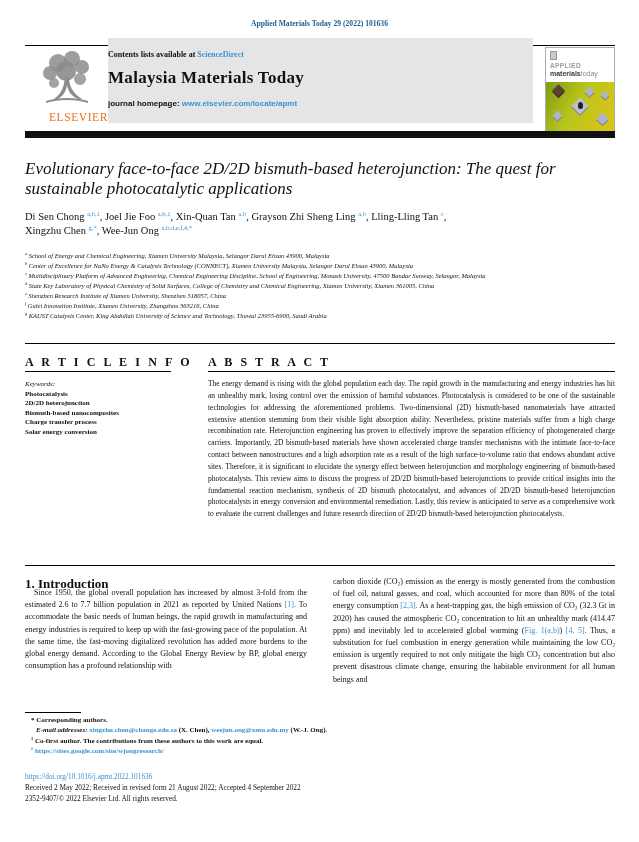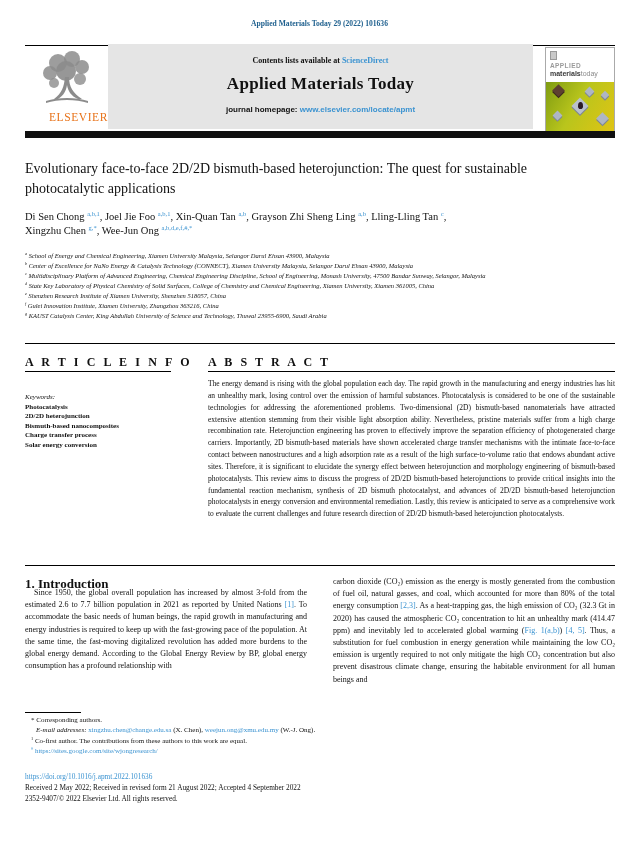--- a/index.html
+++ b/index.html
@@ -19,22 +19,22 @@
     color:var(--ink);
     overflow:hidden;
     padding-left:29px;
   }
   .citation{
     position:absolute;top:19px;left:0;width:100%;
     text-align:center;font-size:7.6px;font-weight:bold;color:var(--citehead);
   }
   .rule-top{position:absolute;top:45px;left:25px;width:590px;height:1px;background:#000;}
   .gray-banner{
-    position:absolute;top:44px;left:108px;width:425px;height:85px;
-    background:#e5e5e5;text-align:center;
+    position:absolute;top:38px;left:108px;width:425px;height:85px;
+    background:#e5e5e5;
   }
   .contents-line{margin-top:12px;font-size:8px;font-weight:bold;}
   .journal-title{margin-top:9px;font-size:17px;font-weight:bold;letter-spacing:.3px;}
   .homepage-line{margin-top:11px;font-size:8px;font-weight:bold;font-family:"Liberation Sans",sans-serif;}
   .lnk{color:var(--link);}
   .lnk2{color:var(--link);}
   .it{font-style:italic;}
   sup{font-size:62%;line-height:0;vertical-align:super;}
   .elsevier{position:absolute;top:49px;left:26px;width:82px;height:82px;text-align:right;}
   .elsevier .tree{display:block;margin:0 auto;}
@@ -47,56 +47,56 @@
   .cover .c1{position:absolute;top:14px;left:4px;font-size:6.5px;color:#9a9a9a;font-weight:bold;letter-spacing:.4px;}
   .cover .c2{position:absolute;top:22px;left:4px;font-size:7px;color:#3a3a3a;font-weight:bold;}
   .cover .c2 .lt{color:#8a8a8a;font-weight:normal;}
   .cover .art{position:absolute;left:0;bottom:0;width:100%;height:50px;
     background:linear-gradient(120deg,#7f9c12 0%,#b9c51c 45%,#e0c414 100%);overflow:hidden;}
   .crystal{position:absolute;width:9px;height:9px;background:#aeb6c4;transform:rotate(45deg);box-shadow:1px 1px 0 #7d8694;}
   .crystal.dark{background:#5d4030;box-shadow:1px 1px 0 #3c2a1e;}
   .crystal.center{width:12px;height:12px;background:#b9c0cc;}
   .droplet{position:absolute;width:5px;height:7px;background:#2a1a25;border-radius:50% 50% 50% 50%/60% 60% 40% 40%;}
   .black-bar{position:absolute;top:131px;left:25px;width:590px;height:7px;background:#101010;}
-  .art-title{position:absolute;top:159px;left:25px;width:572px;font-size:14px;line-height:20px;}
+  .art-title{position:absolute;top:159px;left:25px;width:572px;font-size:17px;line-height:20px;font-style:italic;}
   .authors{position:absolute;top:210px;left:25px;width:445px;font-size:10.5px;line-height:13.5px;}
   .affils{position:absolute;top:251px;left:25px;width:588px;font-size:6.5px;line-height:10px;font-style:italic;}
   .affil-line sup{font-style:italic;}
   .rule1{position:absolute;top:343px;left:25px;width:590px;height:1px;background:#000;}
   .sec-head{font-size:12px;font-weight:bold;letter-spacing:2.6px;}
   .info-head{position:absolute;top:355px;left:25px;}
   .abs-head{position:absolute;top:355px;left:208px;}
   .info-rule{position:absolute;top:371px;left:25px;width:146px;height:1px;background:#000;}
   .abs-rule{position:absolute;top:371px;left:208px;width:407px;height:1px;background:#000;}
-  .keywords{position:absolute;top:380px;left:25px;width:160px;font-size:7px;line-height:9.6px;margin-top:13px;}
+  .keywords{position:absolute;top:380px;left:25px;width:160px;font-size:7px;line-height:9.6px;}
   .keywords .kw-label{font-style:italic;}
   .keywords .kw{font-weight:600;}
   .abstract{position:absolute;top:378px;left:208px;width:407px;font-size:7.5px;line-height:11.85px;text-align:justify;}
   .rule2{position:absolute;top:565px;left:25px;width:590px;height:1px;background:#000;}
   .intro-head{position:absolute;top:576px;left:25px;font-size:13px;font-weight:bold;}
   .body-col{font-size:8px;line-height:12.2px;text-align:justify;}
   .col-left{position:absolute;top:587px;left:25px;width:282px;text-indent:9px;}
   .col-right{position:absolute;top:576px;left:333px;width:282px;}
   .fn-rule{position:absolute;top:712px;left:25px;width:56px;height:1px;background:#000;}
-  .footnotes{position:absolute;top:715px;left:25px;width:565px;font-size:7px;line-height:10.3px;}
+  .footnotes{position:absolute;top:715px;left:25px;width:565px;font-size:7px;line-height:10.3px;font-weight:bold;}
   .fn-line{padding-left:6px;}
   .fn-line.email{padding-left:11px;}
   .bottom-block{position:absolute;top:771px;left:25px;width:590px;font-size:7.3px;line-height:11px;}
 </style>
 </head>
 <body>
 
 <div class="page">
 
   <div class="citation">Applied Materials Today 29 (2022) 101636</div>
   <div class="rule-top"></div>
 
   <div class="gray-banner">
     <div class="contents-line"><span>Contents lists available at </span><span class="lnk">ScienceDirect</span></div>
-    <div class="journal-title">Applied Materials Today</div>
+    <div class="journal-title">Malaysia Materials Today</div>
     <div class="homepage-line"><span>journal homepage: </span><span class="lnk">www.elsevier.com/locate/apmt</span></div>
   </div>
 
   <div class="elsevier">
     <svg class="tree" width="58" height="62" viewBox="0 0 58 62">
       <g fill="#8c8c8c">
         <circle cx="20" cy="14" r="9" opacity=".85"></circle>
         <circle cx="34" cy="10" r="8" opacity=".85"></circle>
         <circle cx="44" cy="18" r="7" opacity=".85"></circle>
         <circle cx="12" cy="24" r="7" opacity=".85"></circle>

